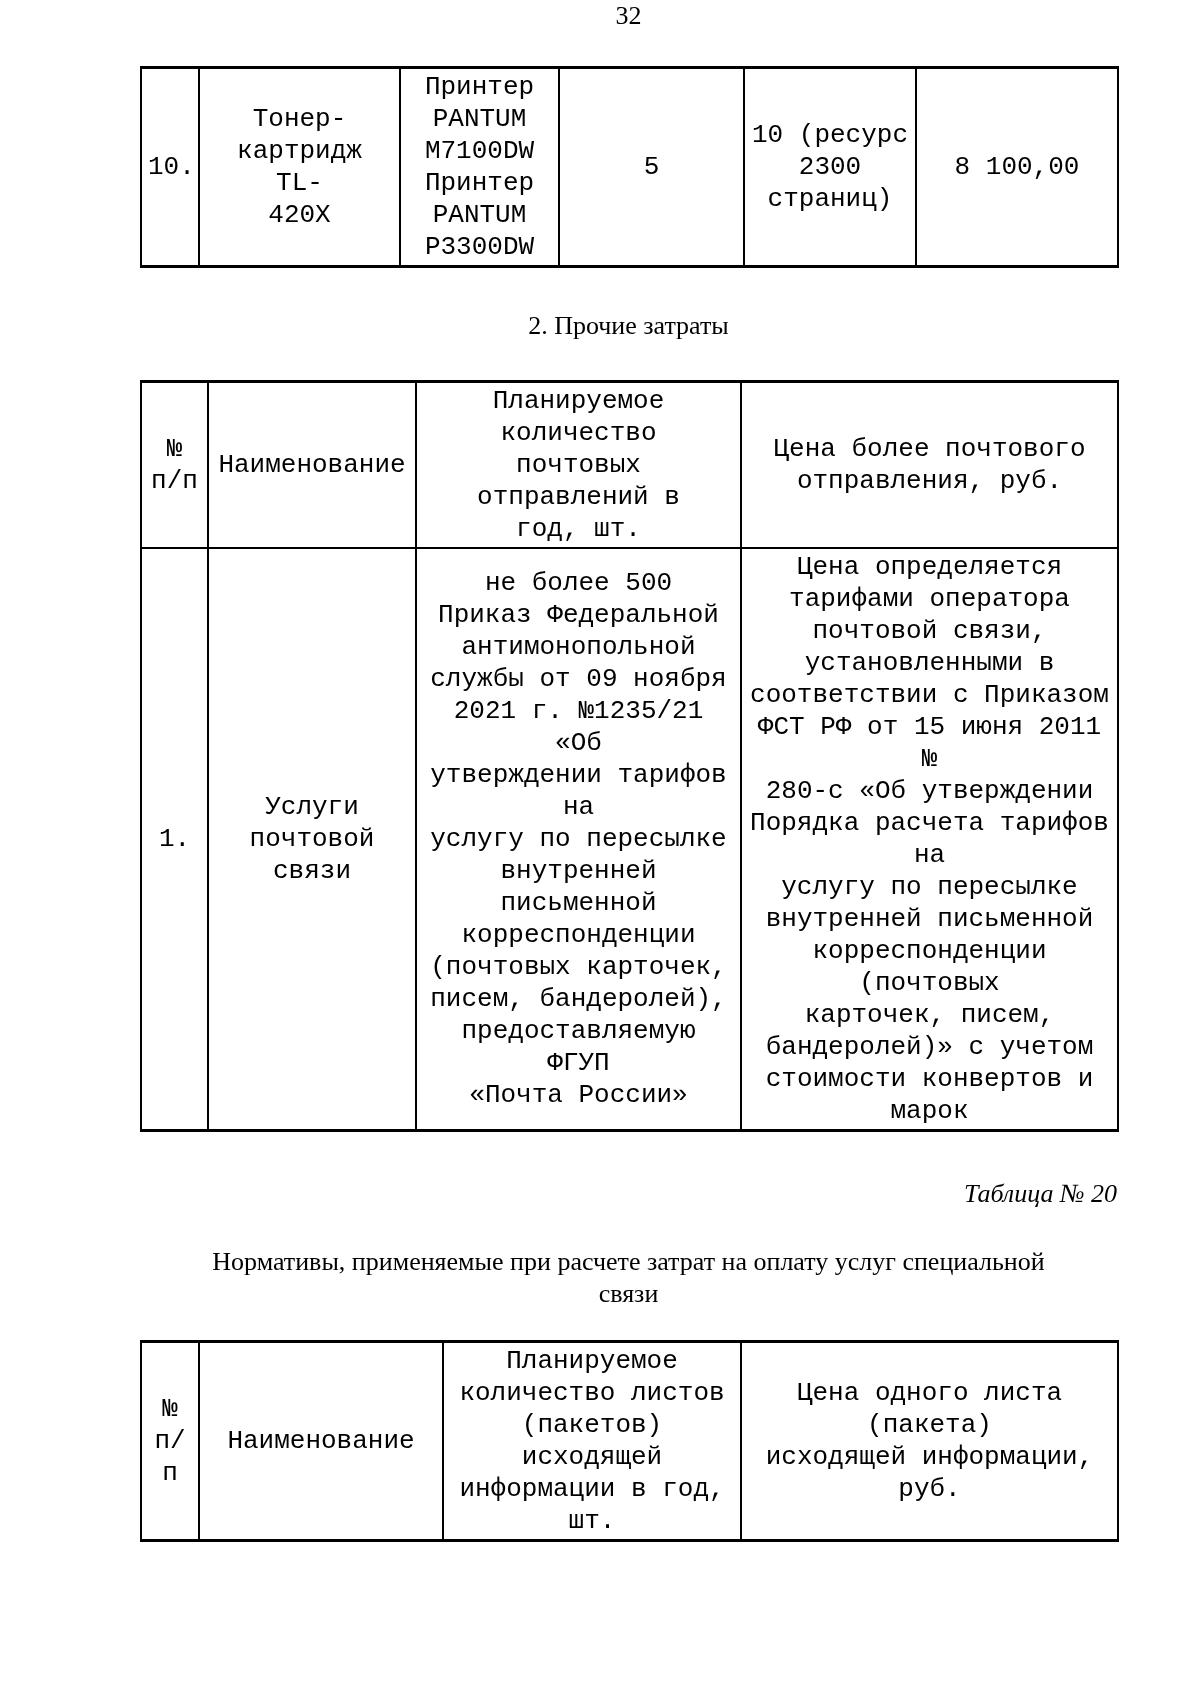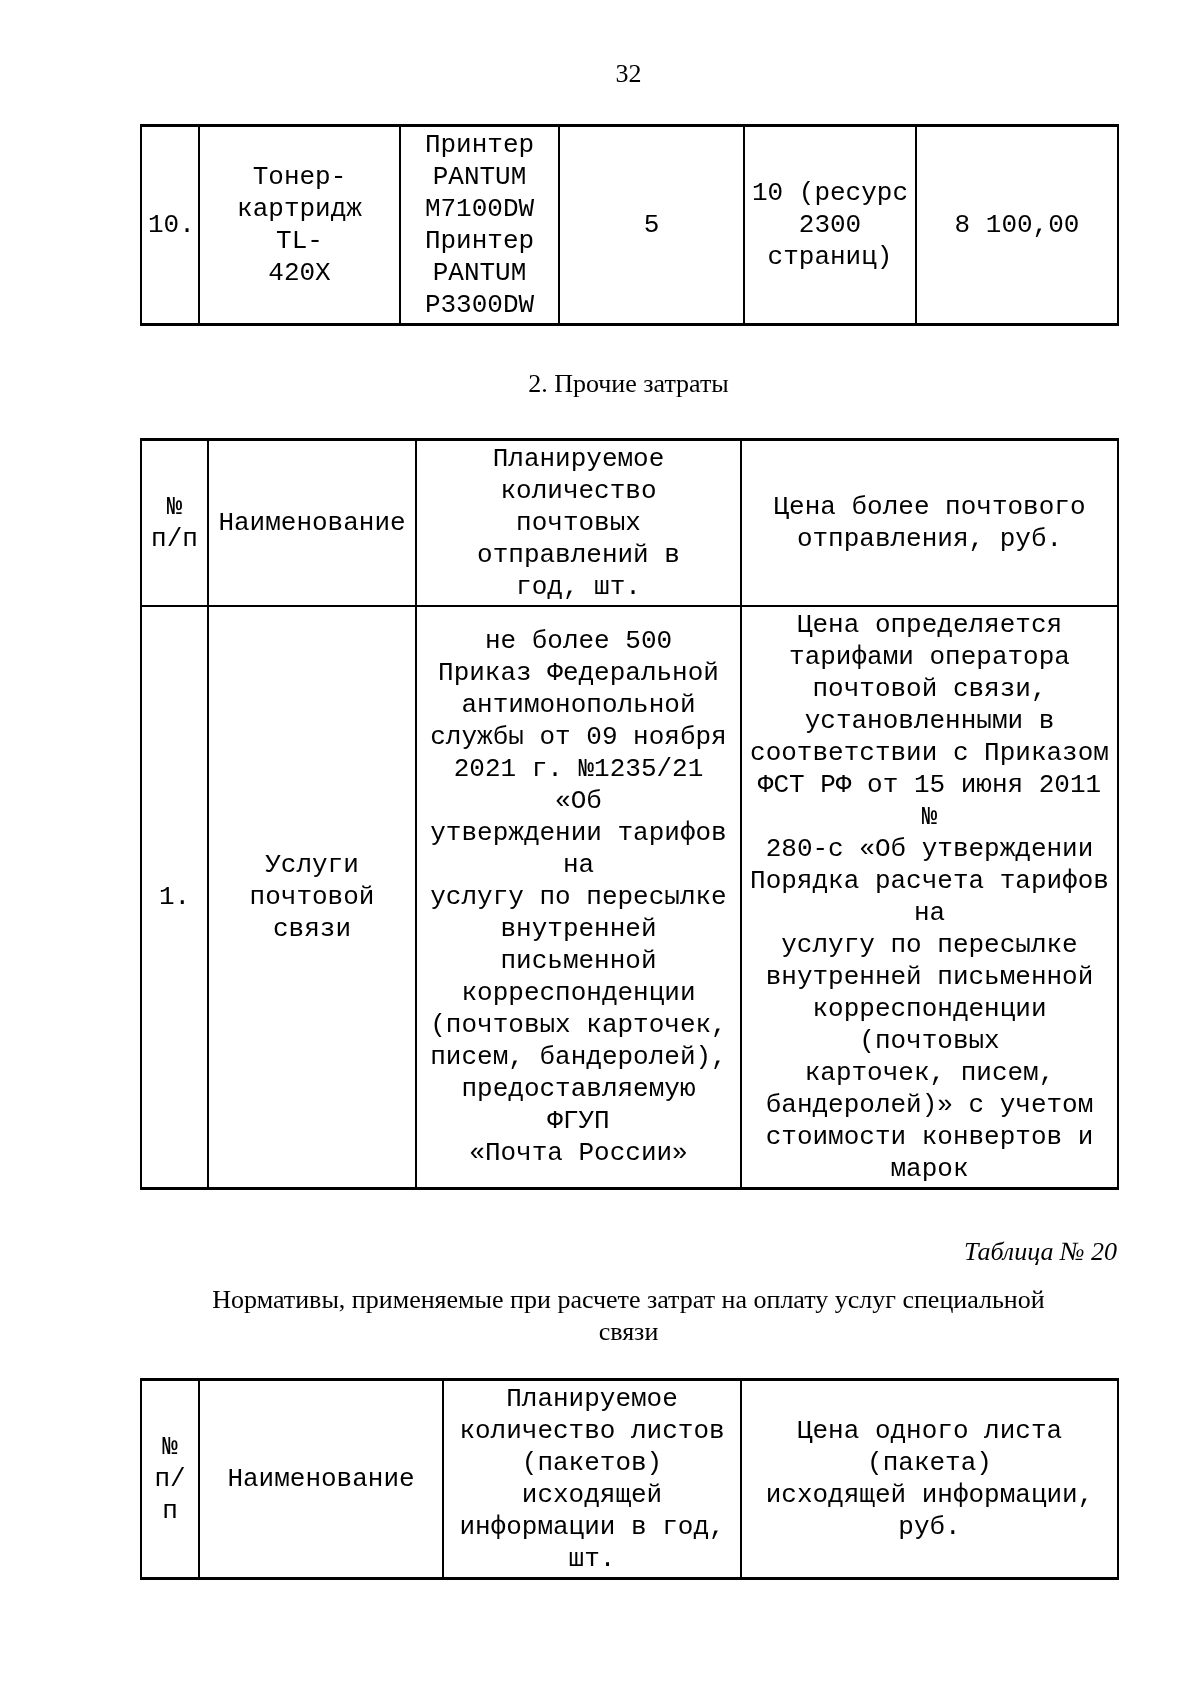--- a/index.html
+++ b/index.html
@@ -7,21 +7,20 @@
     position: relative;
     width: 1200px;
     height: 1698px;
     background: #ffffff;
     color: #000000;
     font-family: "Liberation Serif", "DejaVu Serif", serif;
     font-size: 26px;
     line-height: 32px;
     overflow: hidden;
     box-sizing: border-box;
-    padding-top: 58px;
   }
   .content {
     margin-left: 140px;
     width: 977px;
   }
   .page-number {
     text-align: center;
     height: 32px;
   }
   table.tbl {
@@ -42,21 +41,21 @@
     overflow: hidden;
     font-family: Liberation Mono, monospace;
   }
   .top-table { margin-top: 34px; }
   .top-table tr { height: 196px; }
   .section-heading { margin-top: 42px; text-align: center; }
   .section-intro  { margin-top: 18px; text-align: center; white-space: pre-line; }
   .tbl-label      { margin-top: 22px; text-align: right; }
   .tbl-label-20   { margin-top: 46px; font-style: italic; }
   .tbl-caption    { margin-top: 18px; text-align: center; white-space: pre-line; }
-  .tbl-caption-20 { margin-top: 16px; font-family: Liberation Serif, serif; }
+  .tbl-caption-20 { margin-top: 36px; font-family: Liberation Serif, serif; }
   .t19 { margin-top: 38px; }
   .t20 { margin-top: 30px; }
   .t19 tr.hdr { height: 104px; }
   .t19 tr.body-row { height: 478px; }
   .t20 tr.hdr { height: 132px; }
 </style>
 </head>
 <body>
 
 <div class="page">

